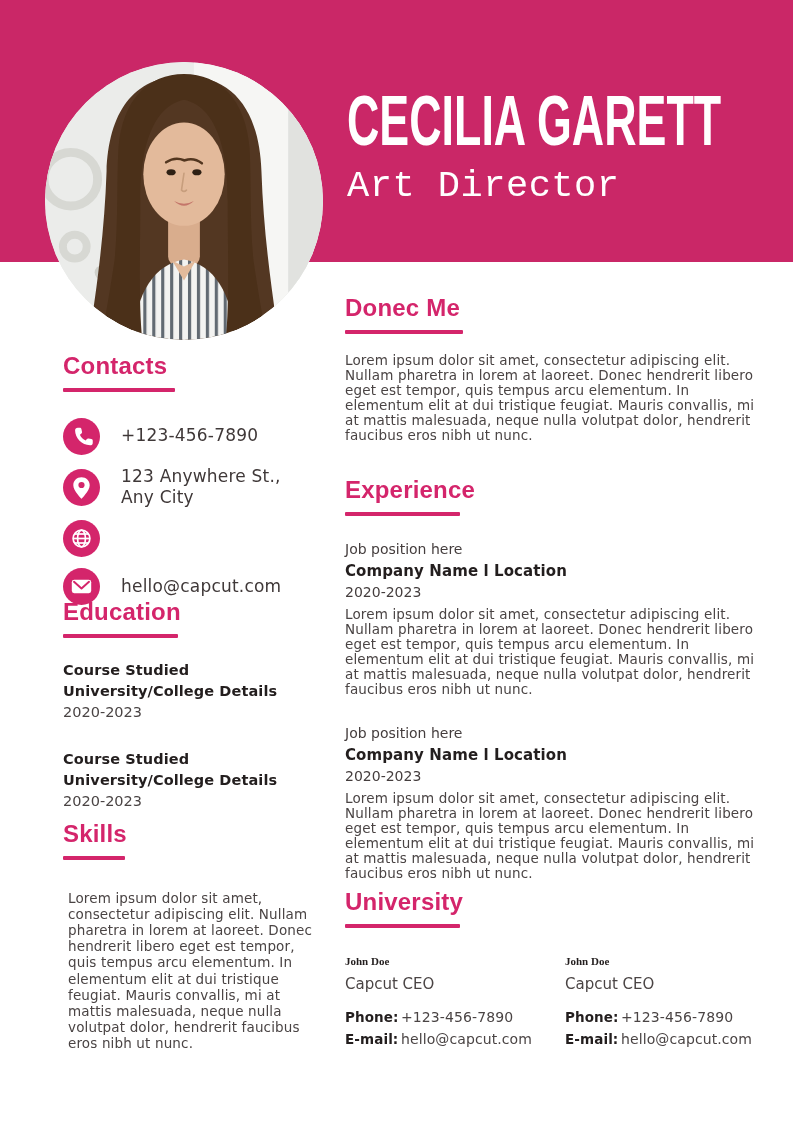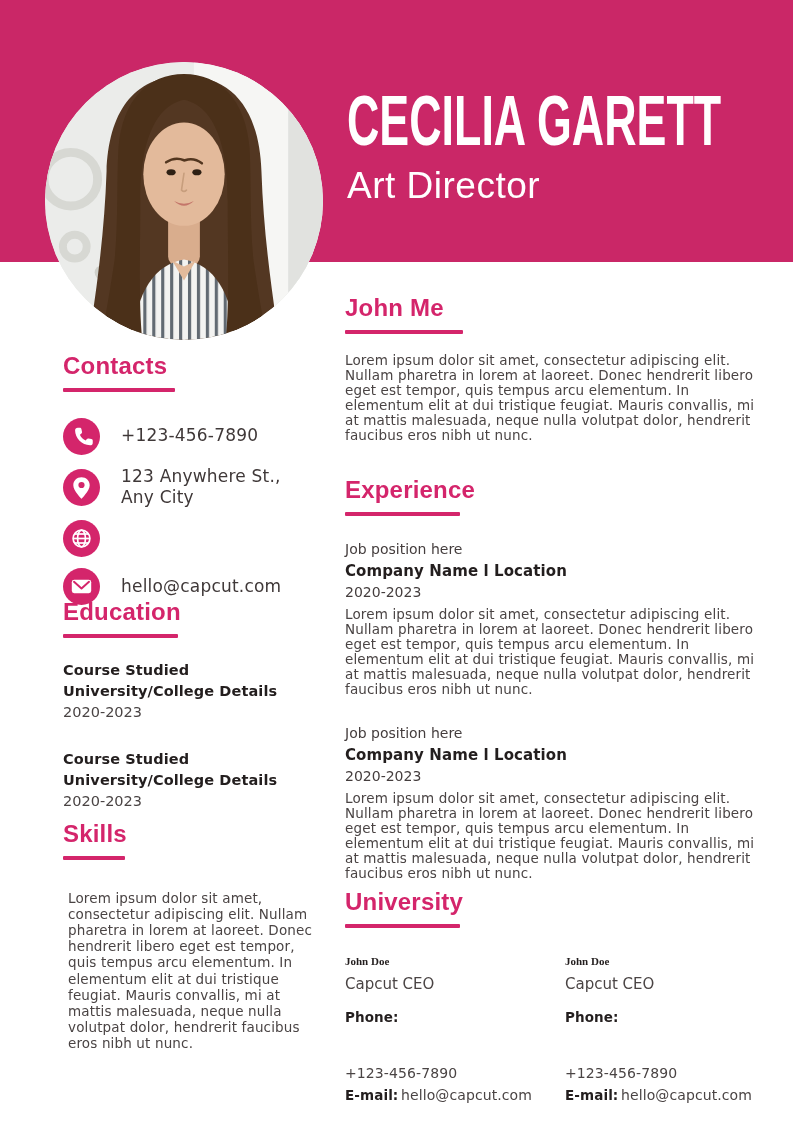--- a/index.html
+++ b/index.html
@@ -30,21 +30,21 @@
   .photo svg{display:block;}
   .hdr{position:absolute;left:347px;top:86px;width:430px;}
   .name{
     font-family:"Liberation Sans",sans-serif;
     font-weight:700;font-size:70px;line-height:1.0;
     color:#ffffff;white-space:nowrap;
   }
   .name .squeeze{display:inline-block;transform:scaleX(.64);transform-origin:left center;letter-spacing:0px;}
   .job-title{
     margin-top:9px;
-    font-family:Liberation Sans, sans-serif;
+    font-family:Liberation Mono, monospace;
     font-weight:400;font-size:37px;color:#ffffff;letter-spacing:.5px;
   }
   section{position:absolute;}
   .sec-contacts{left:63px;top:352px;width:255px;}
   .sec-edu{left:63px;top:598px;width:255px;}
   .sec-skills{left:63px;top:820px;width:255px;}
   .sec-about{left:345px;top:294px;width:412px;}
   .sec-exp{left:345px;top:476px;width:412px;}
   .sec-ref{left:345px;top:888px;width:412px;}
   h2{
@@ -76,21 +76,21 @@
   .exp-position{font-size:14px;line-height:18px;color:#443d3d;}
   .exp-company{font-weight:700;font-size:15px;line-height:19px;color:var(--text-strong);margin-top:4px;letter-spacing:.1px;}
   .exp-years{font-size:14px;line-height:18px;color:#443d3d;margin-top:2px;}
   .exp-entry .body-copy{margin-top:6px;}
   
   .ref-grid{display:flex;gap:28px;margin-top:23px;}
   .ref-col{width:192px;}
   .ref-name{font-weight:700;font-size:11px;line-height:21px;color:var(--text-strong);font-family:Liberation Serif, serif;}
   .ref-role{font-size:15px;line-height:19px;color:#4a4444;margin-top:3px;}
   .ref-row{display:flex;align-items:baseline;margin-top:6px;}
-  .ref-row.first{margin-top:15px;flex-direction:column;}
+  .ref-row.first{margin-top:15px;}
   .ref-label{font-weight:700;font-size:13.5px;color:var(--text-strong);width:56px;flex:0 0 56px;letter-spacing:.1px;}
   .ref-val{font-size:14px;color:#4a4444;letter-spacing:.1px;}
 </style>
 </head>
 <body>
 
 <div class="page">
 
   <div class="band"></div>
 
@@ -204,21 +204,21 @@
     </div>
   </section>
 
   <section class="sec-skills">
     <h2>Skills</h2>
     <div class="rule w62"></div>
     <p class="body-copy">Lorem ipsum dolor sit amet, consectetur adipiscing elit. Nullam pharetra in lorem at laoreet. Donec hendrerit libero eget est tempor, quis tempus arcu elementum. In elementum elit at dui tristique feugiat. Mauris convallis, mi at mattis malesuada, neque nulla volutpat dolor, hendrerit faucibus eros nibh ut nunc.</p>
   </section>
 
   <section class="sec-about">
-    <h2>John Me</h2>
+    <h2>Donec Me</h2>
     <div class="rule w118"></div>
     <p class="body-copy">Lorem ipsum dolor sit amet, consectetur adipiscing elit. Nullam pharetra in lorem at laoreet. Donec hendrerit libero eget est tempor, quis tempus arcu elementum. In elementum elit at dui tristique feugiat. Mauris convallis, mi at mattis malesuada, neque nulla volutpat dolor, hendrerit faucibus eros nibh ut nunc.</p>
   </section>
 
   <section class="sec-exp">
     <h2>Experience</h2>
     <div class="rule w115"></div>
 
     <div class="exp-entry">
       <div class="exp-position">Job position here</div>

